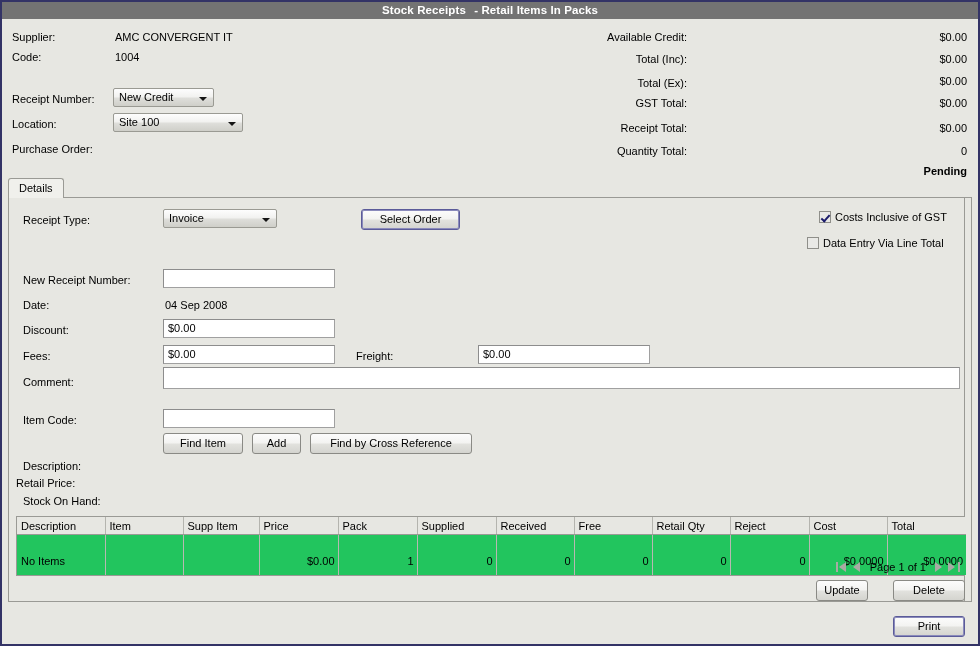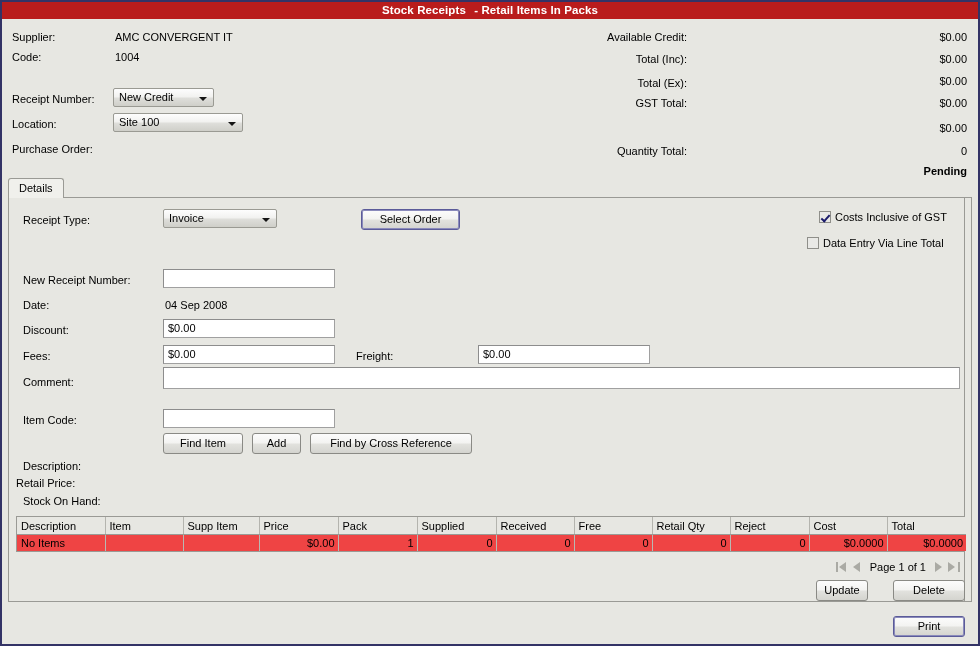--- a/index.html
+++ b/index.html
@@ -20,21 +20,21 @@
     background: #e7e7e2;
     border: 2px solid #333366;
     overflow: hidden;
   }
   
   .titlebar {
     position: absolute;
     left: 0; top: 0;
     width: 976px;
     height: 17px;
-    background: #b91c1c;
+    background: #737373;
     color: #ffffff;
     font-weight: bold;
     font-size: 11.5px;
     text-align: center;
     line-height: 17px;
     letter-spacing: 0.1px;
     white-space: nowrap;
   }
   .titlebar .t-sub { font-weight: bold; }
 
@@ -206,23 +206,23 @@
     height: 17px;
     padding: 0 0 0 4px;
     border-right: 1px solid #b4b4ae;
     border-bottom: 1px solid #9a9a95;
     color: #000;
     overflow: hidden;
     white-space: nowrap;
   }
   table.gt th:last-child { border-right: none; }
   table.gt td {
-    background: #ef4444;
-    height: 16px;
-    padding: 0 3px 0 4px;
+    background: #22c55e;
+    height: 28px;
+    padding: 12px 3px 0 4px;
     border-right: 1px solid #b8b8b2;
     color: #000;
     overflow: hidden;
     white-space: nowrap;
   }
   table.gt td:last-child { border-right: none; }
   td.num { text-align: right; }
 
   
   .pager {
@@ -306,20 +306,21 @@
 
     <span class="lbl" style="left:420px; top:34px; width:265px; text-align:right;">Total (Inc):</span>
     <span class="val right" style="left:760px; top:34px; width:205px;">$0.00</span>
 
     <span class="lbl" style="left:420px; top:58px; width:265px; text-align:right;">Total (Ex):</span>
     <span class="val right" style="left:760px; top:56px; width:205px;">$0.00</span>
 
     <span class="lbl" style="left:420px; top:78px; width:265px; text-align:right;">GST Total:</span>
     <span class="val right" style="left:760px; top:78px; width:205px;">$0.00</span>
 
+    <span class="lbl" style="left:420px; top:103px; width:265px; text-align:right;">Receipt Total:</span>
     <span class="val right" style="left:760px; top:103px; width:205px;">$0.00</span>
 
     <span class="lbl" style="left:420px; top:126px; width:265px; text-align:right;">Quantity Total:</span>
     <span class="val right" style="left:760px; top:126px; width:205px;">0</span>
 
     <span class="val right bold" style="left:760px; top:146px; width:205px;">Pending</span>
   </div>
 
   <div class="tabstrip">
     <div class="tabline"></div>

